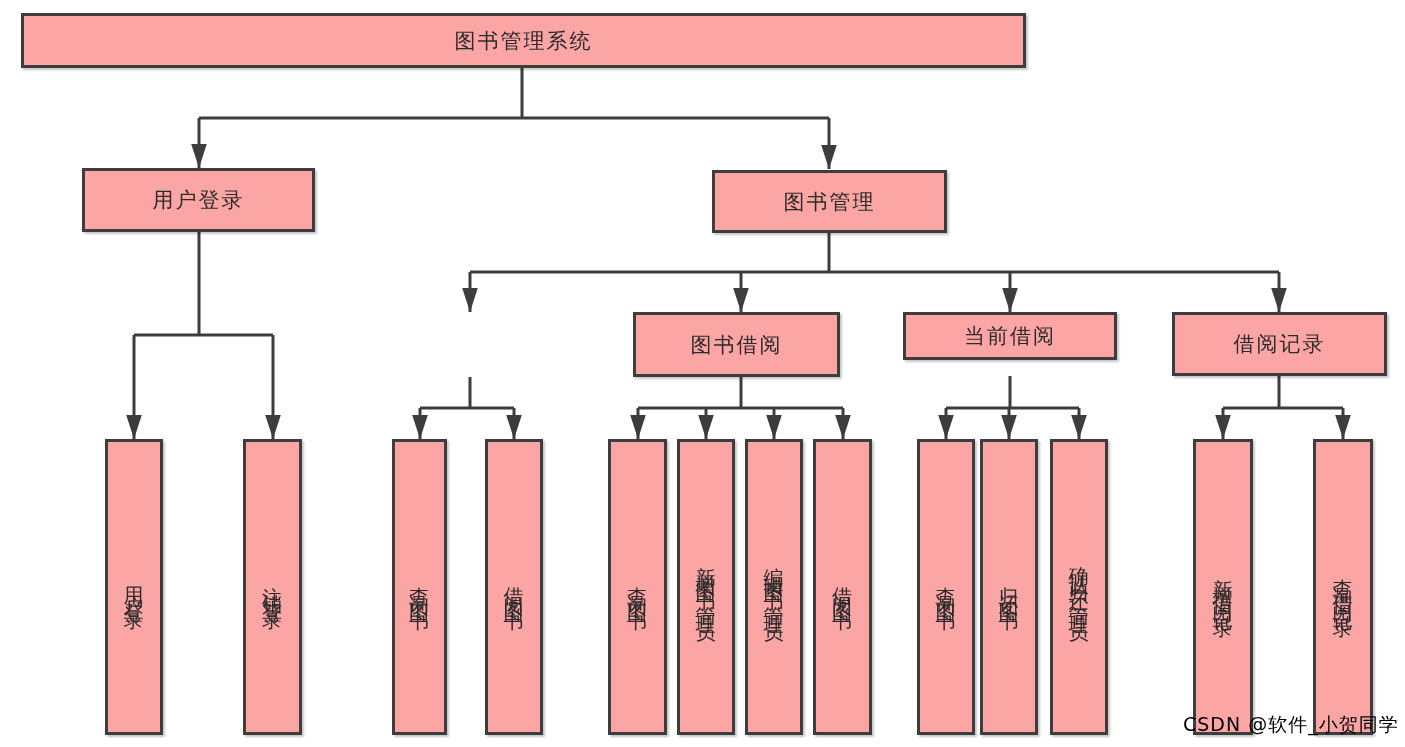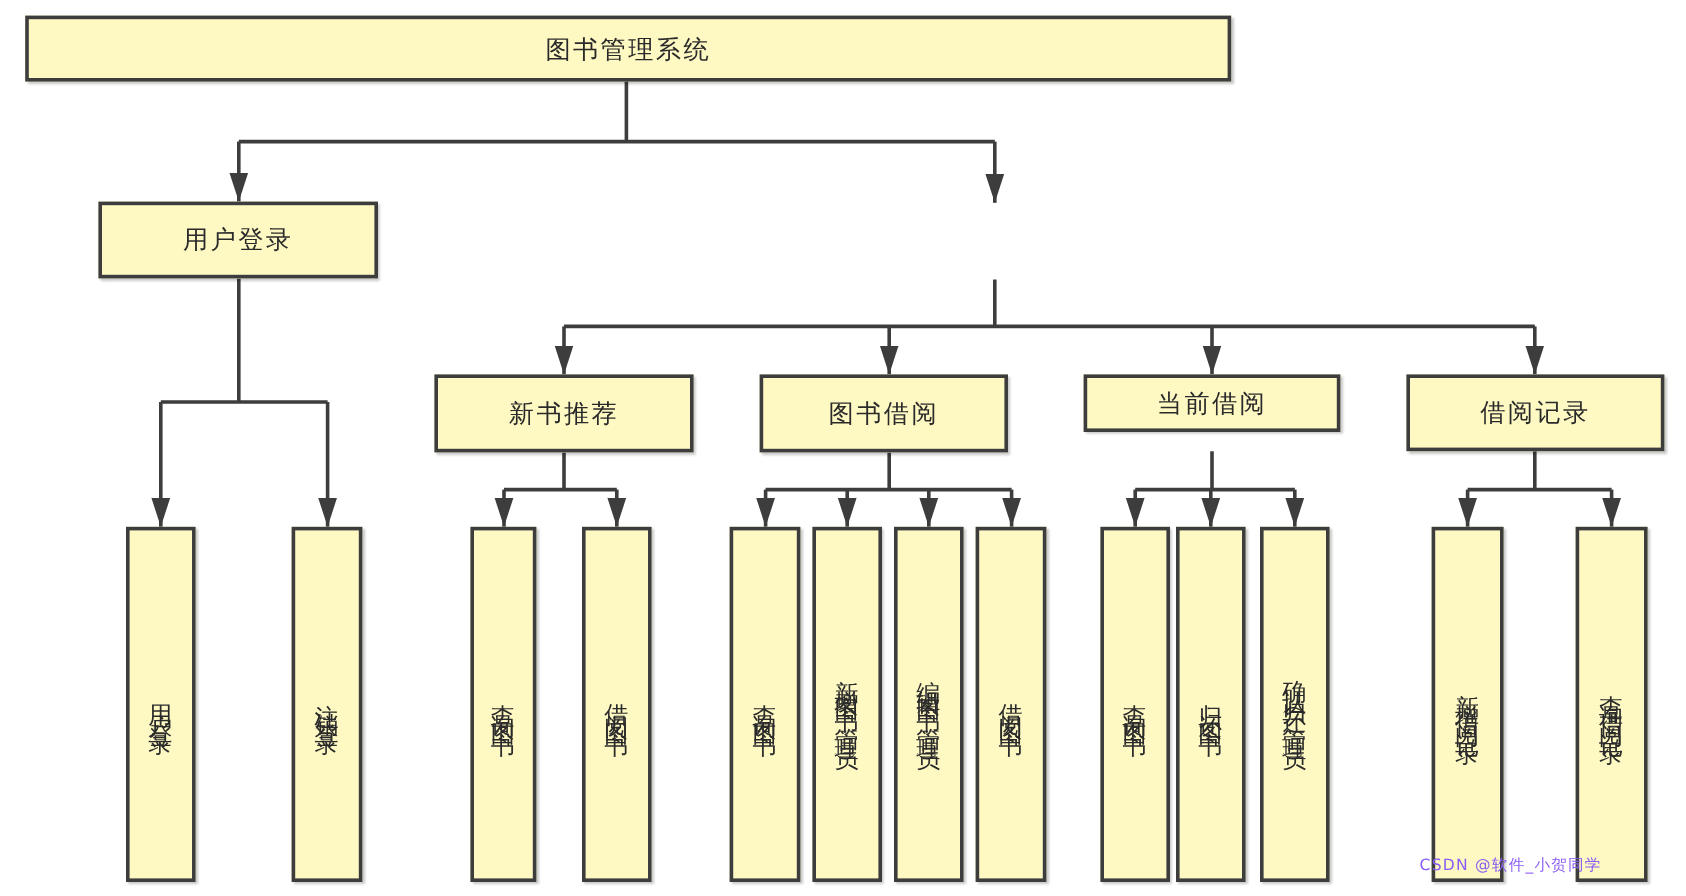--- a/index.html
+++ b/index.html
@@ -25,21 +25,21 @@
     stroke-width:3;
     fill:none;
   }
   svg.wires .arrowhead{
     fill:#3d3d3d;
     stroke:none;
   }
   .box{
     position:absolute;
     box-sizing:border-box;
-    background:#fef9c3;
+    background:#fca5a5;
     border:3px solid #3d3d3d;
     box-shadow:2px 2px 2px rgba(0,0,0,0.22);
     display:flex;
     align-items:center;
     justify-content:center;
     z-index:2;
     color:#2a2a2a;
   }
   .h-label{
     font-size:21px;
@@ -50,22 +50,22 @@
     writing-mode:vertical-lr;
     text-orientation:mixed;
     font-size:20px;
     letter-spacing:8px;
     line-height:1;
   }
   .watermark{
     position:absolute;
     left:1183px;
     top:712px;
-    font-size:13px;
-    color:#8b5cf6;
+    font-size:19px;
+    color:#000000;
     letter-spacing:1px;
     white-space:nowrap;
     z-index:5;
   }
 </style>
 </head>
 <body>
 
 <div class="stage">
 
@@ -114,24 +114,24 @@
     <line x1="1343" y1="408" x2="1343" y2="439" marker-end="url(#arrow)"></line>
   </svg>
 
   <div class="box" style="left:21px;top:13px;width:1005px;height:55px">
     <span class="h-label">图书管理系统</span>
   </div>
 
   <div class="box" style="left:82px;top:168px;width:233px;height:64px">
     <span class="h-label">用户登录</span>
   </div>
+  <div class="box" style="left:712px;top:170px;width:235px;height:63px">
+    <span class="h-label">图书管理</span>
+  </div>
 
-  <div class="box" style="left:362px;top:312px;width:216px;height:65px">
-    <span class="h-label">新书推荐</span>
-  </div>
   <div class="box" style="left:633px;top:312px;width:207px;height:65px">
     <span class="h-label">图书借阅</span>
   </div>
   <div class="box" style="left:903px;top:312px;width:214px;height:48px">
     <span class="h-label">当前借阅</span>
   </div>
   <div class="box" style="left:1172px;top:312px;width:215px;height:64px">
     <span class="h-label">借阅记录</span>
   </div>
 

